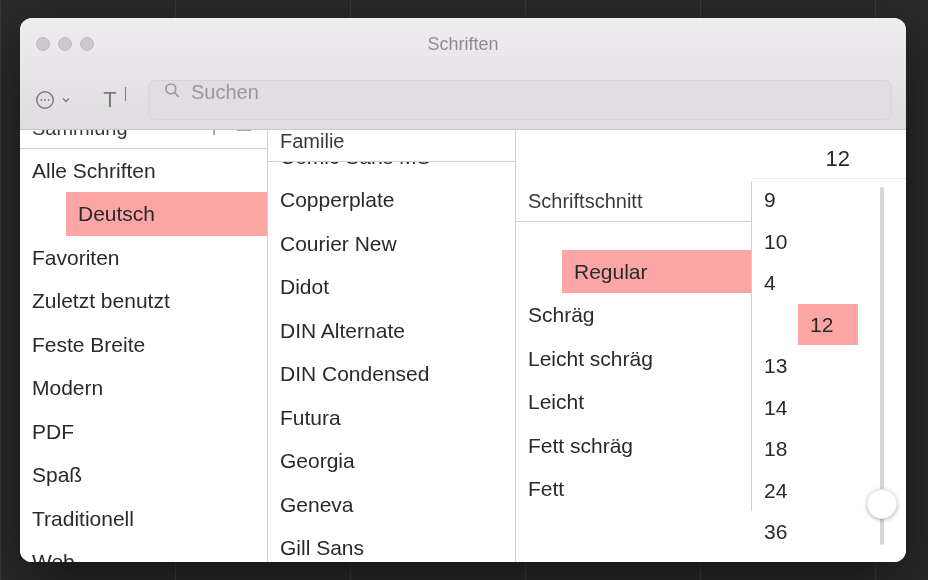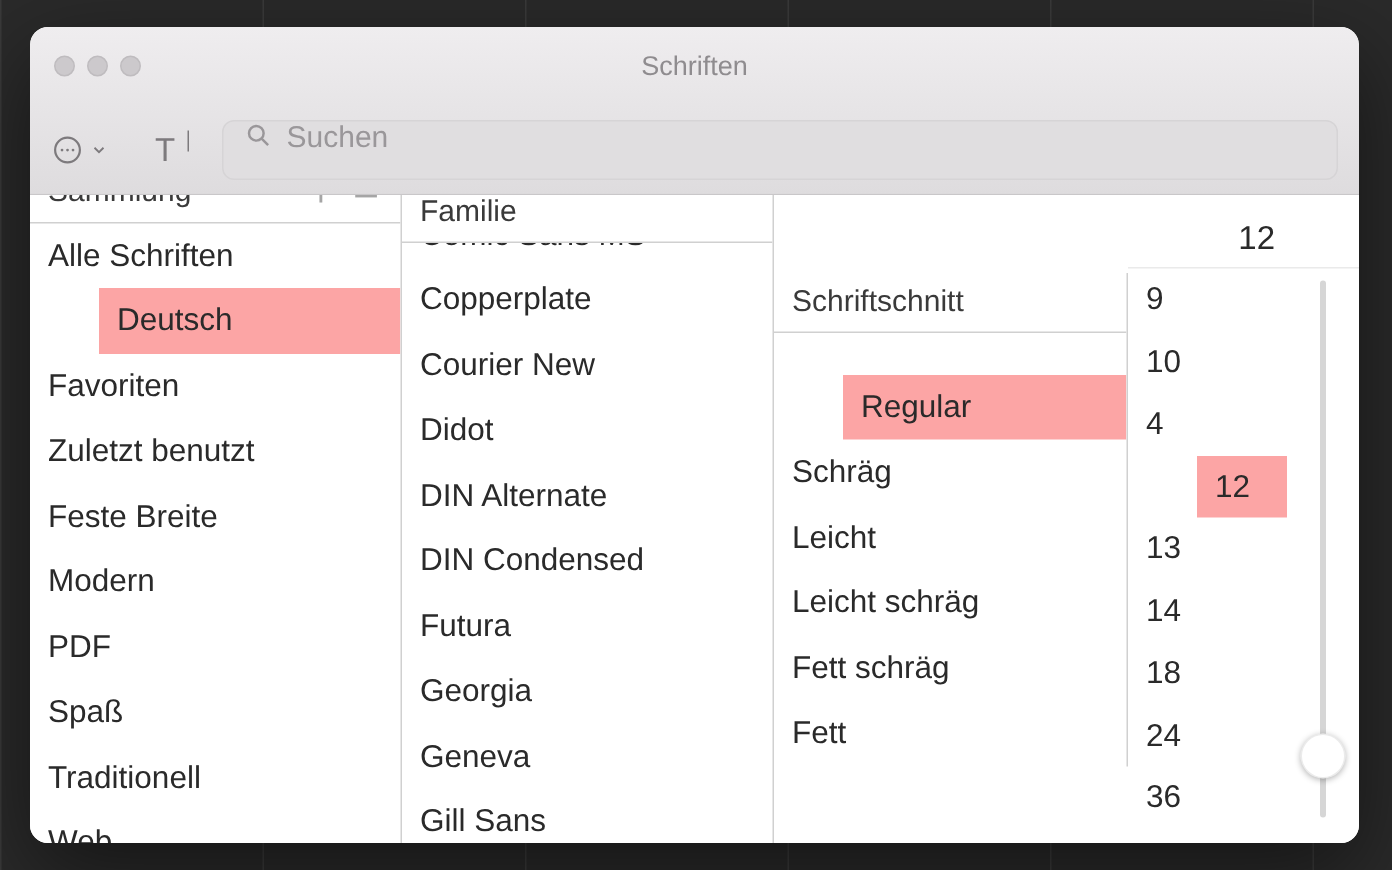--- a/index.html
+++ b/index.html
@@ -314,22 +314,22 @@
         </div>
     </div>
 
     <div class="col col-typeface">
       <div class="col-header">
         <span>Schriftschnitt</span>
       </div>
       <div class="list" id="typeface-list">
           <div class="list-item selected">Regular</div>
           <div class="list-item">Schräg</div>
+          <div class="list-item">Leicht schräg</div>
           <div class="list-item">Leicht</div>
-          <div class="list-item">Leicht schräg</div>
           <div class="list-item">Fett schräg</div>
           <div class="list-item">Fett</div>
         </div>
     </div>
 
     <div class="col col-size">
       <div class="col-size-body">
         <div class="size-input-row">
           <span class="size-input">12</span>
         </div>

